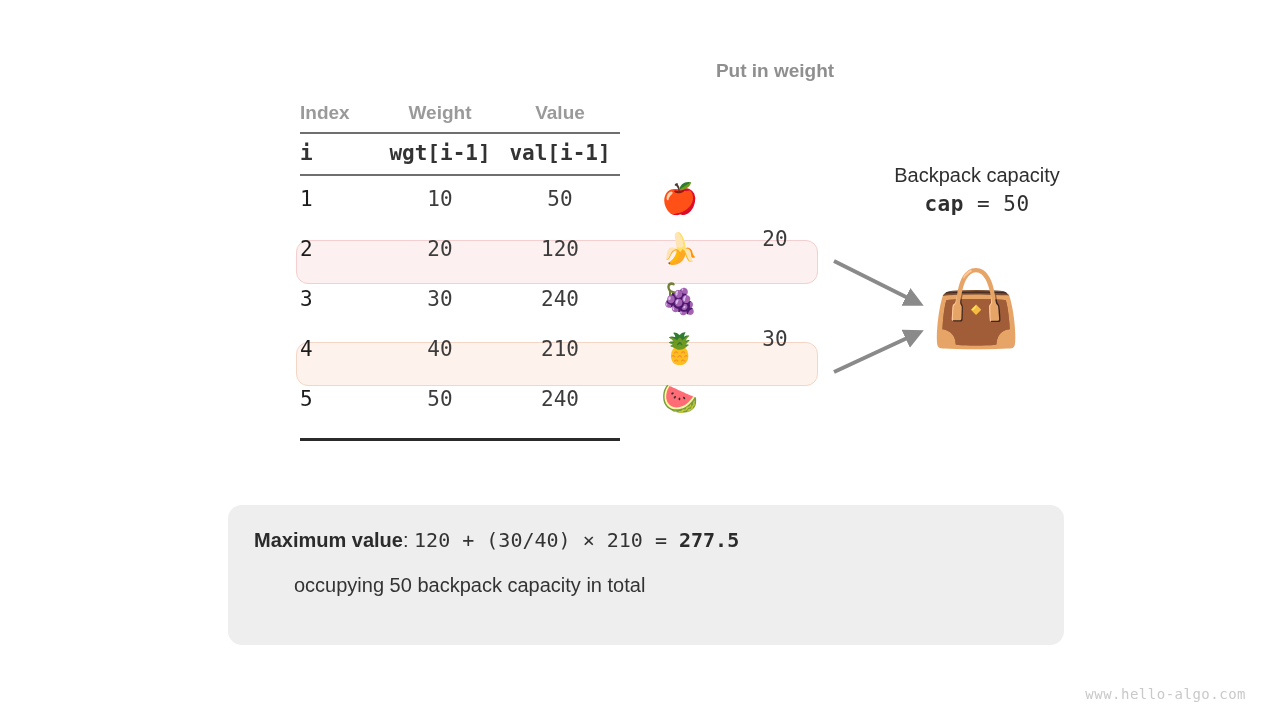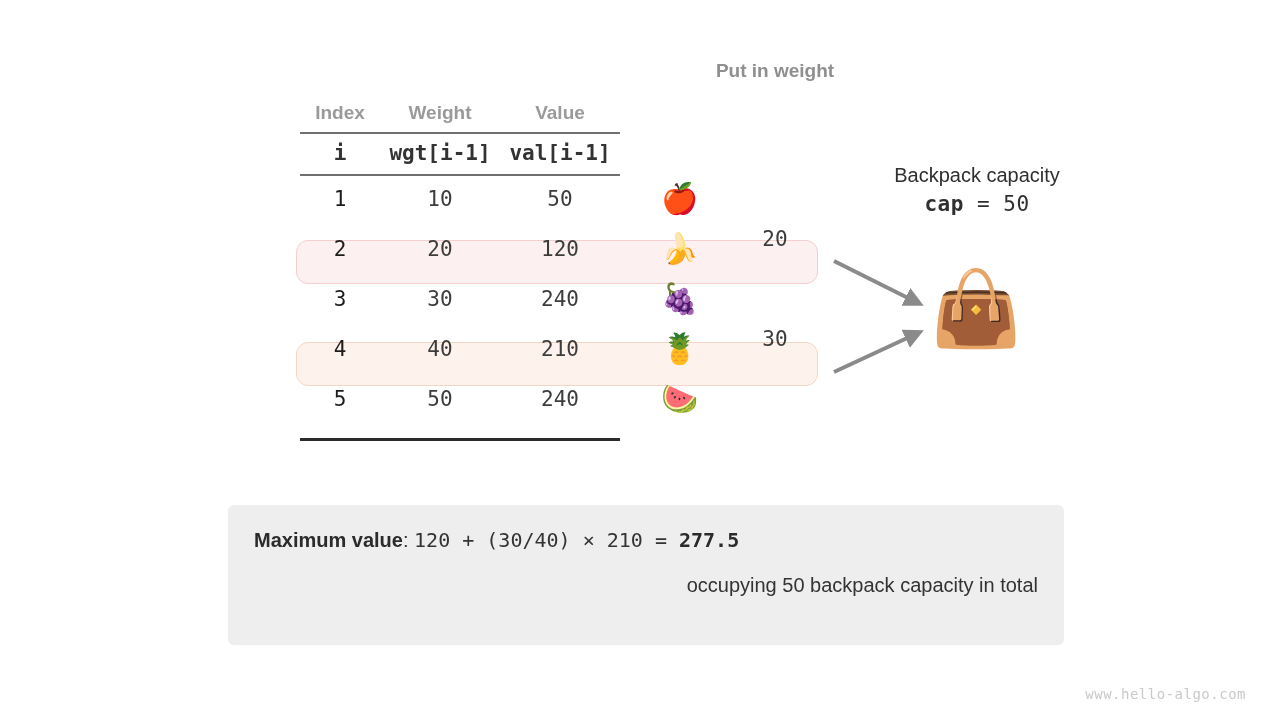--- a/index.html
+++ b/index.html
@@ -20,21 +20,21 @@
     position: absolute;
     left: 300px;
     top: 94px;
     width: 320px;
   }
   .t-row {
     display: flex;
     align-items: center;
     height: 50px;
   }
-  .c-index  { width: 80px;  text-align: center; }
+  .c-index  { width: 80px;  }
   .c-weight { width: 120px; text-align: center; }
   .c-value  { width: 120px; text-align: center; }
 
   .head-row {
     height: 38px;
     font-weight: bold;
     font-size: 19px;
     color: #9a9a9a;
     font-family: "Liberation Sans", sans-serif;
   }
@@ -173,21 +173,21 @@
   }
 
   
   #summary-box {
     position: absolute;
     left: 228px;
     top: 505px;
     width: 836px;
     height: 140px;
     background: #eeeeee;
-    border-radius: 6px;
+    border-radius: 14px;
     box-sizing: border-box;
     padding: 22px 26px 0 26px;
   }
   .sum-line {
     color: #333333;
     font-size: 20px;
     line-height: 1.35;
   }
   #summary-line-1 { margin-bottom: 18px; }
   .sum-strong { font-weight: bold; color: #2b2b2b; }
@@ -196,21 +196,21 @@
     font-size: 20px;
   }
   .mono-bold {
     font-family: "DejaVu Sans Mono", monospace;
     font-size: 20px;
     font-weight: bold;
     color: #2b2b2b;
   }
   .inline-emoji { font-size: 21px; }
   #summary-line-3 {
-    text-align: right;
+    text-align: left;
     padding-left: 40px;
   }
 
   
   #watermark {
     position: absolute;
     right: 34px;
     bottom: 18px;
     font-family: "DejaVu Sans Mono", monospace;
     font-size: 14px;

